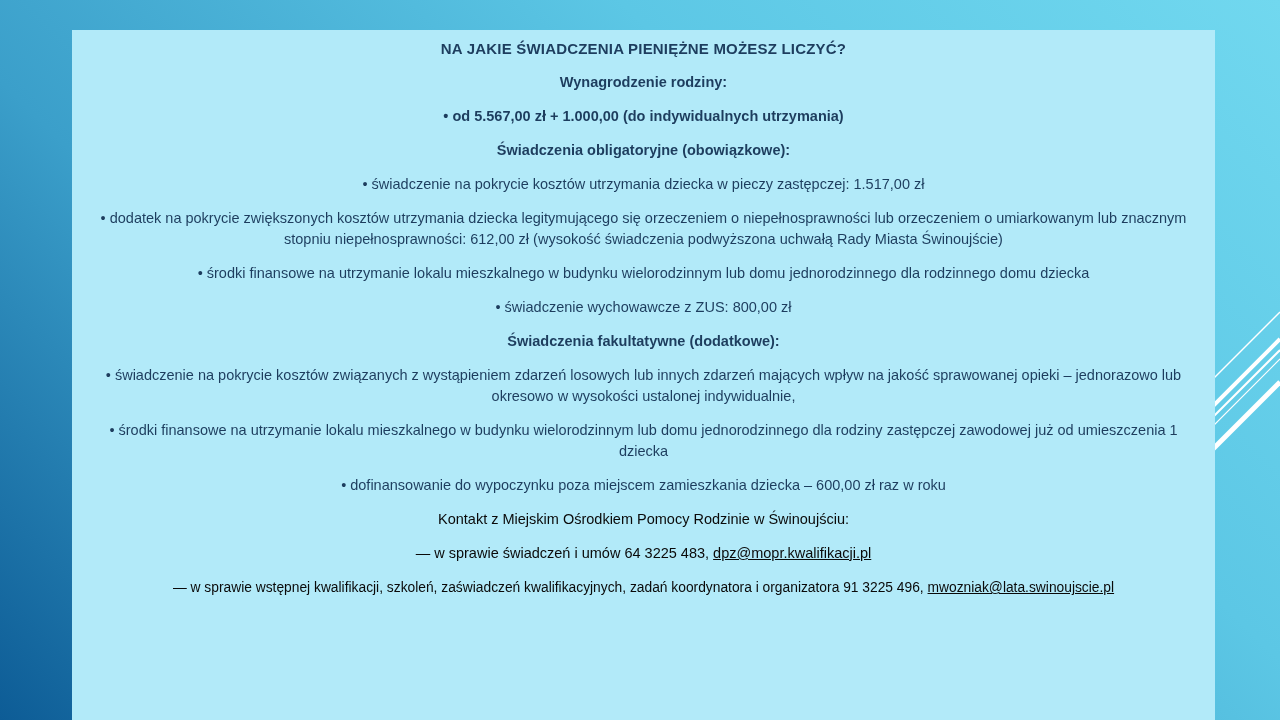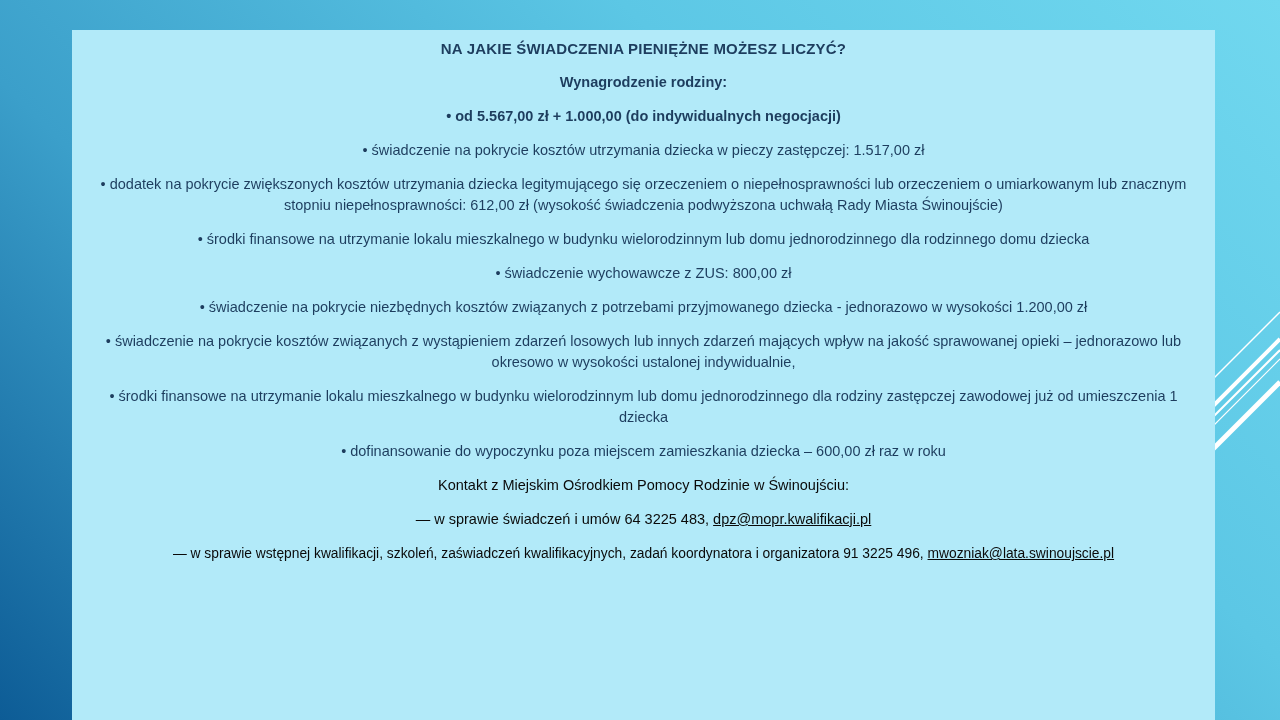--- a/index.html
+++ b/index.html
@@ -73,26 +73,27 @@
     <line x1="0" y1="123" x2="68" y2="55" stroke="#ffffff" stroke-width="2"></line>
     <line x1="0" y1="132" x2="68" y2="64" stroke="#ffffff" stroke-width="1.2"></line>
     <line x1="0" y1="155" x2="68" y2="87" stroke="#ffffff" stroke-width="5"></line>
   </svg>
 
   <div class="content-box">
 
     <p class="title">NA JAKIE ŚWIADCZENIA PIENIĘŻNE MOŻESZ LICZYĆ?</p>
 
     <p class="bold">Wynagrodzenie rodziny:</p>
-    <p class="bold">• od 5.567,00 zł + 1.000,00 (do indywidualnych negocjacji)</p>
+    <p class="bold">• od 5.567,00 zł + 1.000,00 (do indywidualnych utrzymania)</p>
+    <p class="bold">Świadczenia obligatoryjne (obowiązkowe):</p>
     <p class="regular">• świadczenie na pokrycie kosztów utrzymania dziecka w pieczy zastępczej: 1.517,00 zł</p>
     <p class="regular">• dodatek na pokrycie zwiększonych kosztów utrzymania dziecka legitymującego się orzeczeniem o niepełnosprawności lub orzeczeniem o umiarkowanym lub znacznym stopniu niepełnosprawności: 612,00 zł (wysokość świadczenia podwyższona uchwałą Rady Miasta Świnoujście)</p>
     <p class="regular">• środki finansowe na utrzymanie lokalu mieszkalnego w budynku wielorodzinnym lub domu jednorodzinnego dla rodzinnego domu dziecka</p>
     <p class="regular">• świadczenie wychowawcze z ZUS: 800,00 zł</p>
-    <p class="regular">• świadczenie na pokrycie niezbędnych kosztów związanych z potrzebami przyjmowanego dziecka - jednorazowo w wysokości 1.200,00 zł</p>
+    <p class="bold">Świadczenia fakultatywne (dodatkowe):</p>
     <p class="regular">• świadczenie na pokrycie kosztów związanych z wystąpieniem zdarzeń losowych lub innych zdarzeń mających wpływ na jakość sprawowanej opieki – jednorazowo lub okresowo w wysokości ustalonej indywidualnie,</p>
     <p class="regular">• środki finansowe na utrzymanie lokalu mieszkalnego w budynku wielorodzinnym lub domu jednorodzinnego dla rodziny zastępczej zawodowej już od umieszczenia 1 dziecka</p>
     <p class="regular">• dofinansowanie do wypoczynku poza miejscem zamieszkania dziecka – 600,00 zł raz w roku</p>
 
     <div class="contact">
       <p>Kontakt z Miejskim Ośrodkiem Pomocy Rodzinie w Świnoujściu:</p>
       <p><span>— w sprawie świadczeń i umów 64 3225 483, </span><a class="email-link">dpz@mopr.kwalifikacji.pl</a></p>
       <p class="tight"><span>— w sprawie wstępnej kwalifikacji, szkoleń, zaświadczeń kwalifikacyjnych, zadań koordynatora i organizatora 91 3225 496, </span><a class="email-link">mwozniak@lata.swinoujscie.pl</a></p>
     </div>
 

